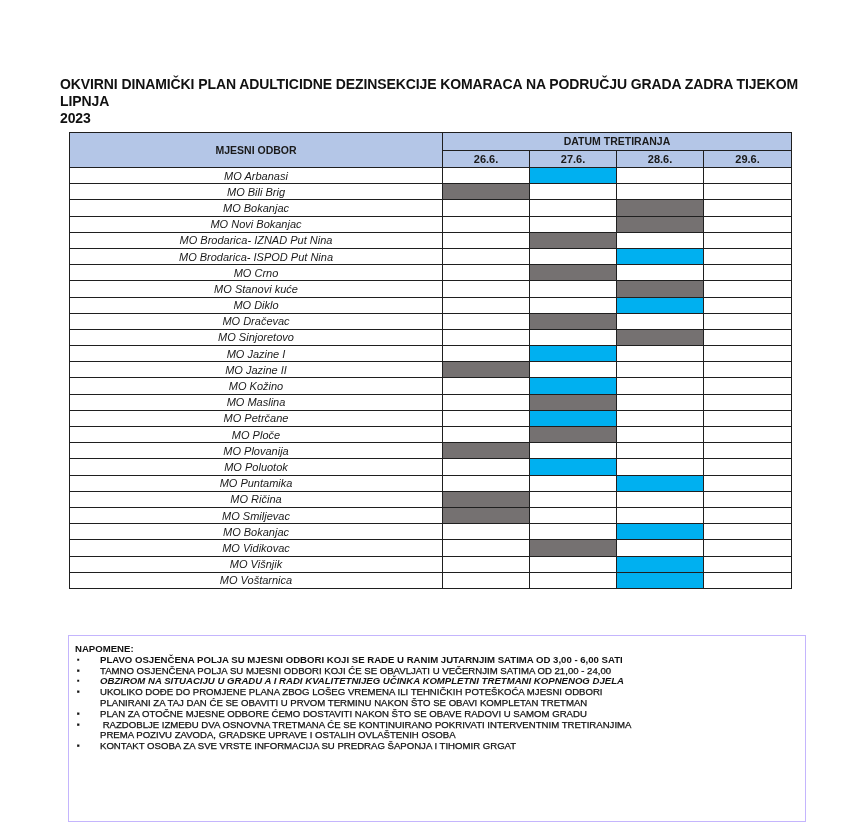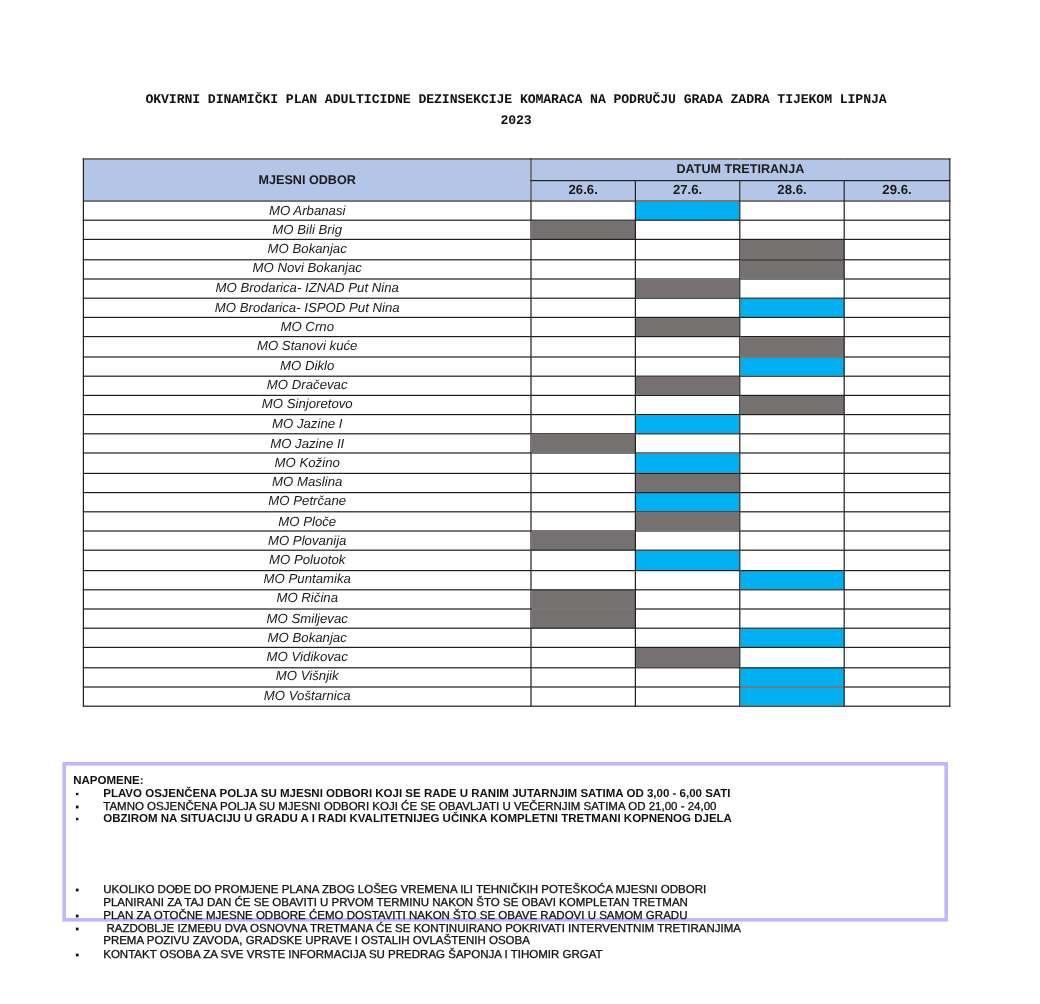--- a/index.html
+++ b/index.html
@@ -1,20 +1,20 @@
 <!DOCTYPE html>
 <html><head>
 <meta charset="utf-8">
 <style>
   html, body { margin: 0; padding: 0; background: #ffffff; }
   body { width: 867px; height: 837px; position: relative; overflow: hidden; font-family: "Liberation Sans", sans-serif; color: #111; }
   .title {
     position: absolute; left: 60px; top: 76px; width: 740px;
-    text-align: center; font-family: Liberation Mono, monospace;
-    font-weight: bold; font-size: 11px; line-height: 17px; color: #111;
+    text-align: left; font-family: Liberation Sans, sans-serif;
+    font-weight: bold; font-size: 14px; line-height: 17px; color: #111;
     letter-spacing: -0.1px;
   }
   table.plan {
     position: absolute; left: 69px; top: 132px;
     border-collapse: collapse; table-layout: fixed;
     width: 722px;
     padding-left: 44px;
   }
   table.plan td, table.plan th {
     border: 1.3px solid #1f1f1f; padding: 0; overflow: hidden; white-space: nowrap;
@@ -28,22 +28,22 @@
   tr.hrow2 th { height: 16.5px; font-size: 11px; }
   tr.drow td { height: 15.2px; }
   td.name {
     text-align: center; font-style: italic; font-size: 11px; color: #1a1a1a;
     font-family: "Liberation Sans", sans-serif; line-height: 14px;
   }
   td.cell { background: #ffffff; }
   td.cell.blue { background: #00b0f0; }
   td.cell.gray { background: #757171; }
   .notes {
-    position: absolute; left: 52px; top: 635px; width: 738px; height: 133px;
-    border: 3px solid #c4b5fd; box-sizing: border-box;
+    position: absolute; left: 68px; top: 635px; width: 738px; height: 187px;
+    border: 1px solid #c4b5fd; box-sizing: border-box;
     padding: 8px 0 0 6px;
     font-family: "Liberation Sans", sans-serif; font-size: 9.6px; line-height: 10.8px;
     font-weight: bold; color: #111;
   }
   .notes .head { font-weight: bold; }
   .notes ul { list-style: none; margin: 0; padding: 0; }
   .notes li { position: relative; padding-left: 25px; }
   .notes li .bullet { position: absolute; left: 2px; top: 0; font-size: 8px; }
   .notes li.light { font-weight: normal; -webkit-text-stroke: 0.25px #111; }
 </style>
@@ -267,25 +267,25 @@
       <li class="">
         <span class="bullet">▪</span>
         <div style="white-space: pre;">PLAVO OSJENČENA POLJA SU MJESNI ODBORI KOJI SE RADE U RANIM JUTARNJIM SATIMA OD 3,00 - 6,00 SATI</div>
       </li>
       <li class="light">
         <span class="bullet">▪</span>
         <div style="white-space: pre;">TAMNO OSJENČENA POLJA SU MJESNI ODBORI KOJI ĆE SE OBAVLJATI U VEČERNJIM SATIMA OD 21,00 - 24,00</div>
       </li>
       <li class="">
         <span class="bullet">▪</span>
-        <div style="white-space: pre;">OBZIROM NA SITUACIJU U GRADU A I RADI KVALITETNIJEG UČINKA KOMPLETNI TRETMANI KOPNENOG DJELA</div>
-      </li>
-      <li class="light">
-        <span class="bullet">▪</span>
-        <div style="white-space: pre; margin-top: 48px;">UKOLIKO DOĐE DO PROMJENE PLANA ZBOG LOŠEG VREMENA ILI TEHNIČKIH POTEŠKOĆA MJESNI ODBORI</div>
+        <div style="white-space: pre; font-style: italic;">OBZIROM NA SITUACIJU U GRADU A I RADI KVALITETNIJEG UČINKA KOMPLETNI TRETMANI KOPNENOG DJELA</div>
+      </li>
+      <li class="light">
+        <span class="bullet">▪</span>
+        <div style="white-space: pre;">UKOLIKO DOĐE DO PROMJENE PLANA ZBOG LOŠEG VREMENA ILI TEHNIČKIH POTEŠKOĆA MJESNI ODBORI</div>
         <div style="white-space: pre;">PLANIRANI ZA TAJ DAN ĆE SE OBAVITI U PRVOM TERMINU NAKON ŠTO SE OBAVI KOMPLETAN TRETMAN</div>
       </li>
       <li class="light">
         <span class="bullet">▪</span>
         <div style="white-space: pre;">PLAN ZA OTOČNE MJESNE ODBORE ĆEMO DOSTAVITI NAKON ŠTO SE OBAVE RADOVI U SAMOM GRADU</div>
       </li>
       <li class="light">
         <span class="bullet">▪</span>
         <div style="white-space: pre;"> RAZDOBLJE IZMEĐU DVA OSNOVNA TRETMANA ĆE SE KONTINUIRANO POKRIVATI INTERVENTNIM TRETIRANJIMA</div>
         <div style="white-space: pre;">PREMA POZIVU ZAVODA, GRADSKE UPRAVE I OSTALIH OVLAŠTENIH OSOBA</div>

